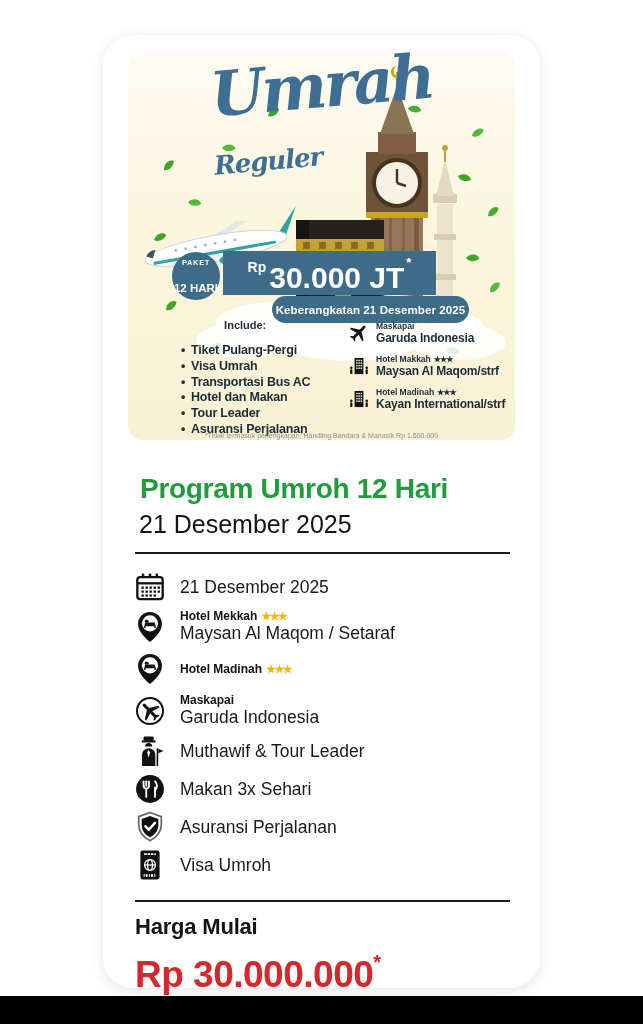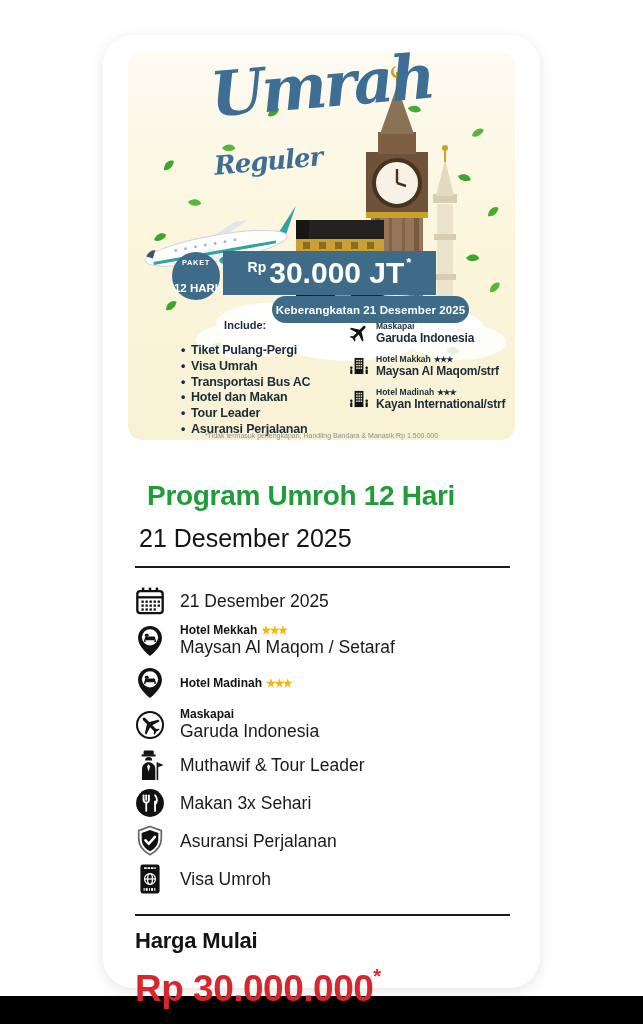--- a/index.html
+++ b/index.html
@@ -31,21 +31,21 @@
   }
   .badge{
     position:absolute;left:44px;top:200px;width:48px;height:48px;border-radius:50%;
     background:#3d6b88;color:#fff;display:flex;flex-direction:column;align-items:center;justify-content:center;
     font-weight:bold;z-index:3;gap:14px;
   }
   .badge .l1{font-size:7.5px;letter-spacing:.6px;}
   .badge .l2{font-size:11.5px;margin-top:1px;}
   .price-box{
     position:absolute;left:95px;top:199px;width:213px;height:44px;background:#3d6b88;color:#fff;
-    display:flex;align-items:center;justify-content:center;z-index:2;
+    display:flex;align-items:flex-end;justify-content:center;z-index:2;
   }
   .price-box .rp{font-size:14px;font-weight:bold;align-self:flex-start;margin-top:8px;margin-right:3px;}
   .price-box .amt{font-size:30px;font-weight:bold;}
   .price-box .note{font-size:13px;font-weight:bold;align-self:flex-start;margin-top:4px;margin-left:2px;}
   .pill{
     position:absolute;left:144px;top:244px;width:197px;height:27px;background:#3d6b88;color:#fff;
     border-radius:14px;display:flex;align-items:center;justify-content:center;
     font-size:11.5px;font-weight:bold;z-index:2;letter-spacing:.1px;
   }
   .include{position:absolute;left:40px;top:267px;color:#1c2b38;z-index:2;}
@@ -55,21 +55,21 @@
   .include li::before{content:"\2022";position:absolute;left:1px;}
   .poster-info{position:absolute;left:220px;top:269px;display:flex;flex-direction:column;gap:9px;color:#1c2b38;z-index:2;}
   .info-row{display:flex;gap:6px;align-items:flex-start;}
   .info-icon{width:22px;height:22px;flex:none;margin-top:1px;}
   .info-label{font-size:8.5px;font-weight:bold;line-height:10px;}
   .info-label .stars-dark{font-size:8px;margin-left:3px;letter-spacing:-1px;}
   .info-value{font-size:12px;font-weight:bold;letter-spacing:-.2px;line-height:13px;}
   .fine-print{position:absolute;left:0;right:0;bottom:1px;text-align:center;font-size:7px;color:#8d9088;z-index:2;}
   
   .cardbody{position:absolute;left:0;top:405px;right:0;padding:28px 30px 0 32px;}
-  .prog-title{margin:12px;font-size:28px;font-weight:bold;color:#219c3b;letter-spacing:-.3px;}
+  .prog-title{margin:5px;font-size:28px;font-weight:bold;color:#219c3b;letter-spacing:-.3px;}
   .prog-date{font-size:25px;color:#141414;margin:5px 0 0 4px;}
   hr.sep{border:none;border-top:2.5px solid #1c1c1c;margin:13px 0 0 0;}
   .details{margin-top:17px;display:flex;flex-direction:column;}
   .detail-row{display:flex;align-items:center;gap:15px;min-height:32px;margin-bottom:6px;}
   .detail-row.two{min-height:36px;}
   .detail-icon{width:30px;height:32px;flex:none;}
   .detail-text{display:flex;flex-direction:column;justify-content:center;}
   .detail-label{font-size:12px;font-weight:bold;color:#111;line-height:13px;}
   .detail-label .stars{color:#f5b50a;font-size:11px;margin-left:4px;letter-spacing:-1.5px;}
   .detail-value{font-size:17.5px;color:#1a1a1a;line-height:21px;}

